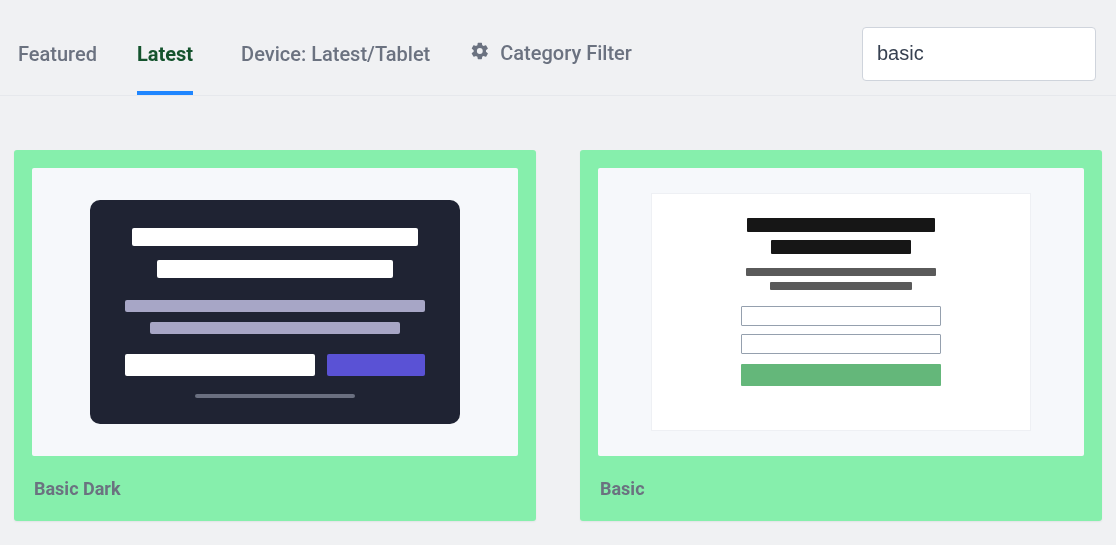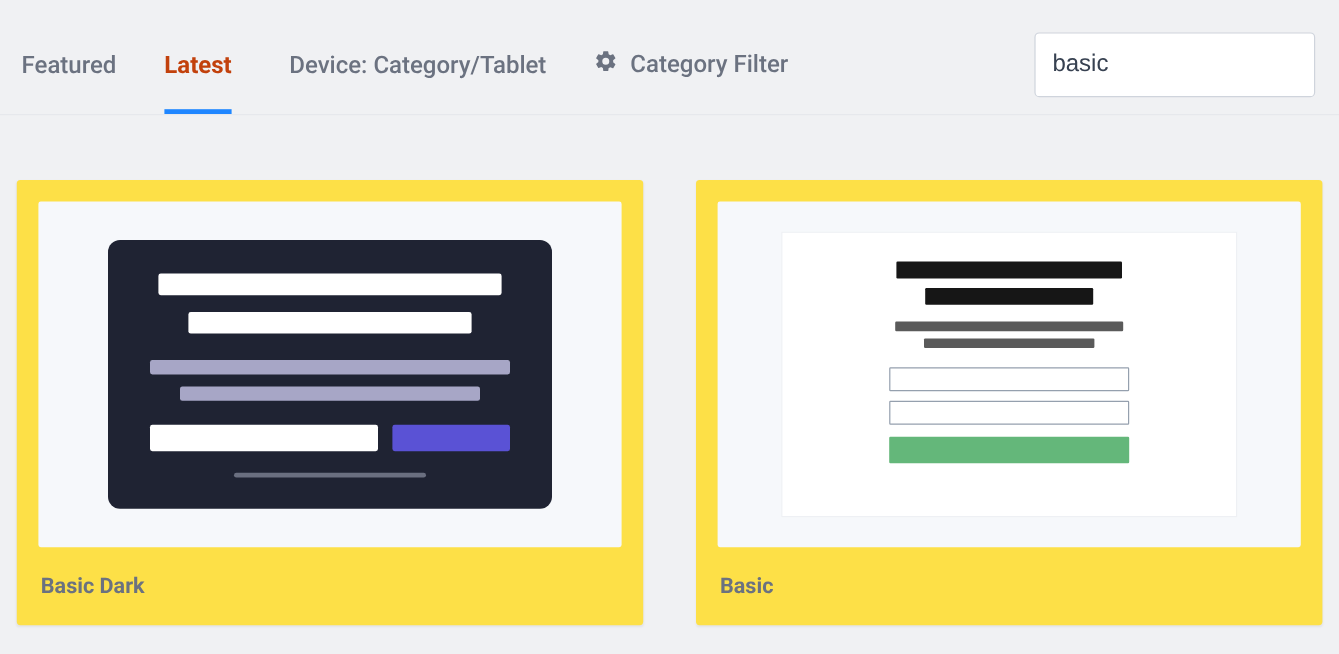--- a/index.html
+++ b/index.html
@@ -25,21 +25,21 @@
     }
     .tab {
       font-size: 20px;
       color: #6b7280;
       cursor: pointer;
       padding: 20px 0 28px 0;
       position: relative;
       font-weight: 500;
     }
     .tab.active {
-      color: #c2410c;
+      color: #14532d;
       font-weight: 700;
     }
     .tab.active::after {
       content: "";
       position: absolute;
       left: 0; right: 0; bottom: -1px;
       height: 4px;
       background: #1f86ff;
     }
     .tab.device { margin-left: 8px; }
@@ -76,21 +76,21 @@
       color: #374151;
       background: transparent;
     }
 
     .grid {
       display: flex;
       gap: 44px;
       padding: 54px 14px 0 14px;
     }
     .card {
-      background: #fde047;
+      background: #86efac;
       width: 522px;
       border-radius: 3px;
       box-shadow: 0 1px 2px rgba(17,24,39,0.06);
       display: flex;
       flex-direction: column;
     }
     .card-preview {
       background: #f6f8fb;
       margin: 18px;
       height: 288px;
@@ -145,21 +145,21 @@
     .lightbox .in + .in { margin-top:8px; }
     .lightbox .cta { background:#64b77a; height:22px; width: 200px; margin-top:10px; border-radius:1px; }
   </style>
 </head>
 <body>
 
 <div class="toolbar">
   <div class="tabs">
     <div class="tab">Featured</div>
     <div class="tab active">Latest</div>
-    <div class="tab device">Device: Category/Tablet</div>
+    <div class="tab device">Device: Latest/Tablet</div>
   </div>
   <div class="cat-filter">
     <span>
       <svg viewBox="0 0 24 24">
           <path d="M19.14,12.94a7.07,7.07,0,0,0,.05-.94,7.07,7.07,0,0,0-.05-.94l2.11-1.65a.5.5,0,0,0,.12-.64l-2-3.46a.5.5,0,0,0-.61-.22l-2.49,1a7,7,0,0,0-1.62-.94l-.38-2.65A.5.5,0,0,0,13.77,2H9.77a.5.5,0,0,0-.5.42L8.89,5.07A7,7,0,0,0,7.27,6l-2.49-1a.5.5,0,0,0-.61.22l-2,3.46a.5.5,0,0,0,.12.64L4.4,11a7.07,7.07,0,0,0-.05.94,7.07,7.07,0,0,0,.05.94L2.29,14.53a.5.5,0,0,0-.12.64l2,3.46a.5.5,0,0,0,.61.22l2.49-1a7,7,0,0,0,1.62.94l.38,2.65a.5.5,0,0,0,.5.42h4a.5.5,0,0,0,.5-.42l.38-2.65A7,7,0,0,0,16.27,18l2.49,1a.5.5,0,0,0,.61-.22l2-3.46a.5.5,0,0,0-.12-.64ZM11.77,15.5A3.5,3.5,0,1,1,15.27,12,3.5,3.5,0,0,1,11.77,15.5Z"></path>
         </svg>
     </span>
     <span>Category Filter</span>
   </div>
   <div class="spacer"></div>

